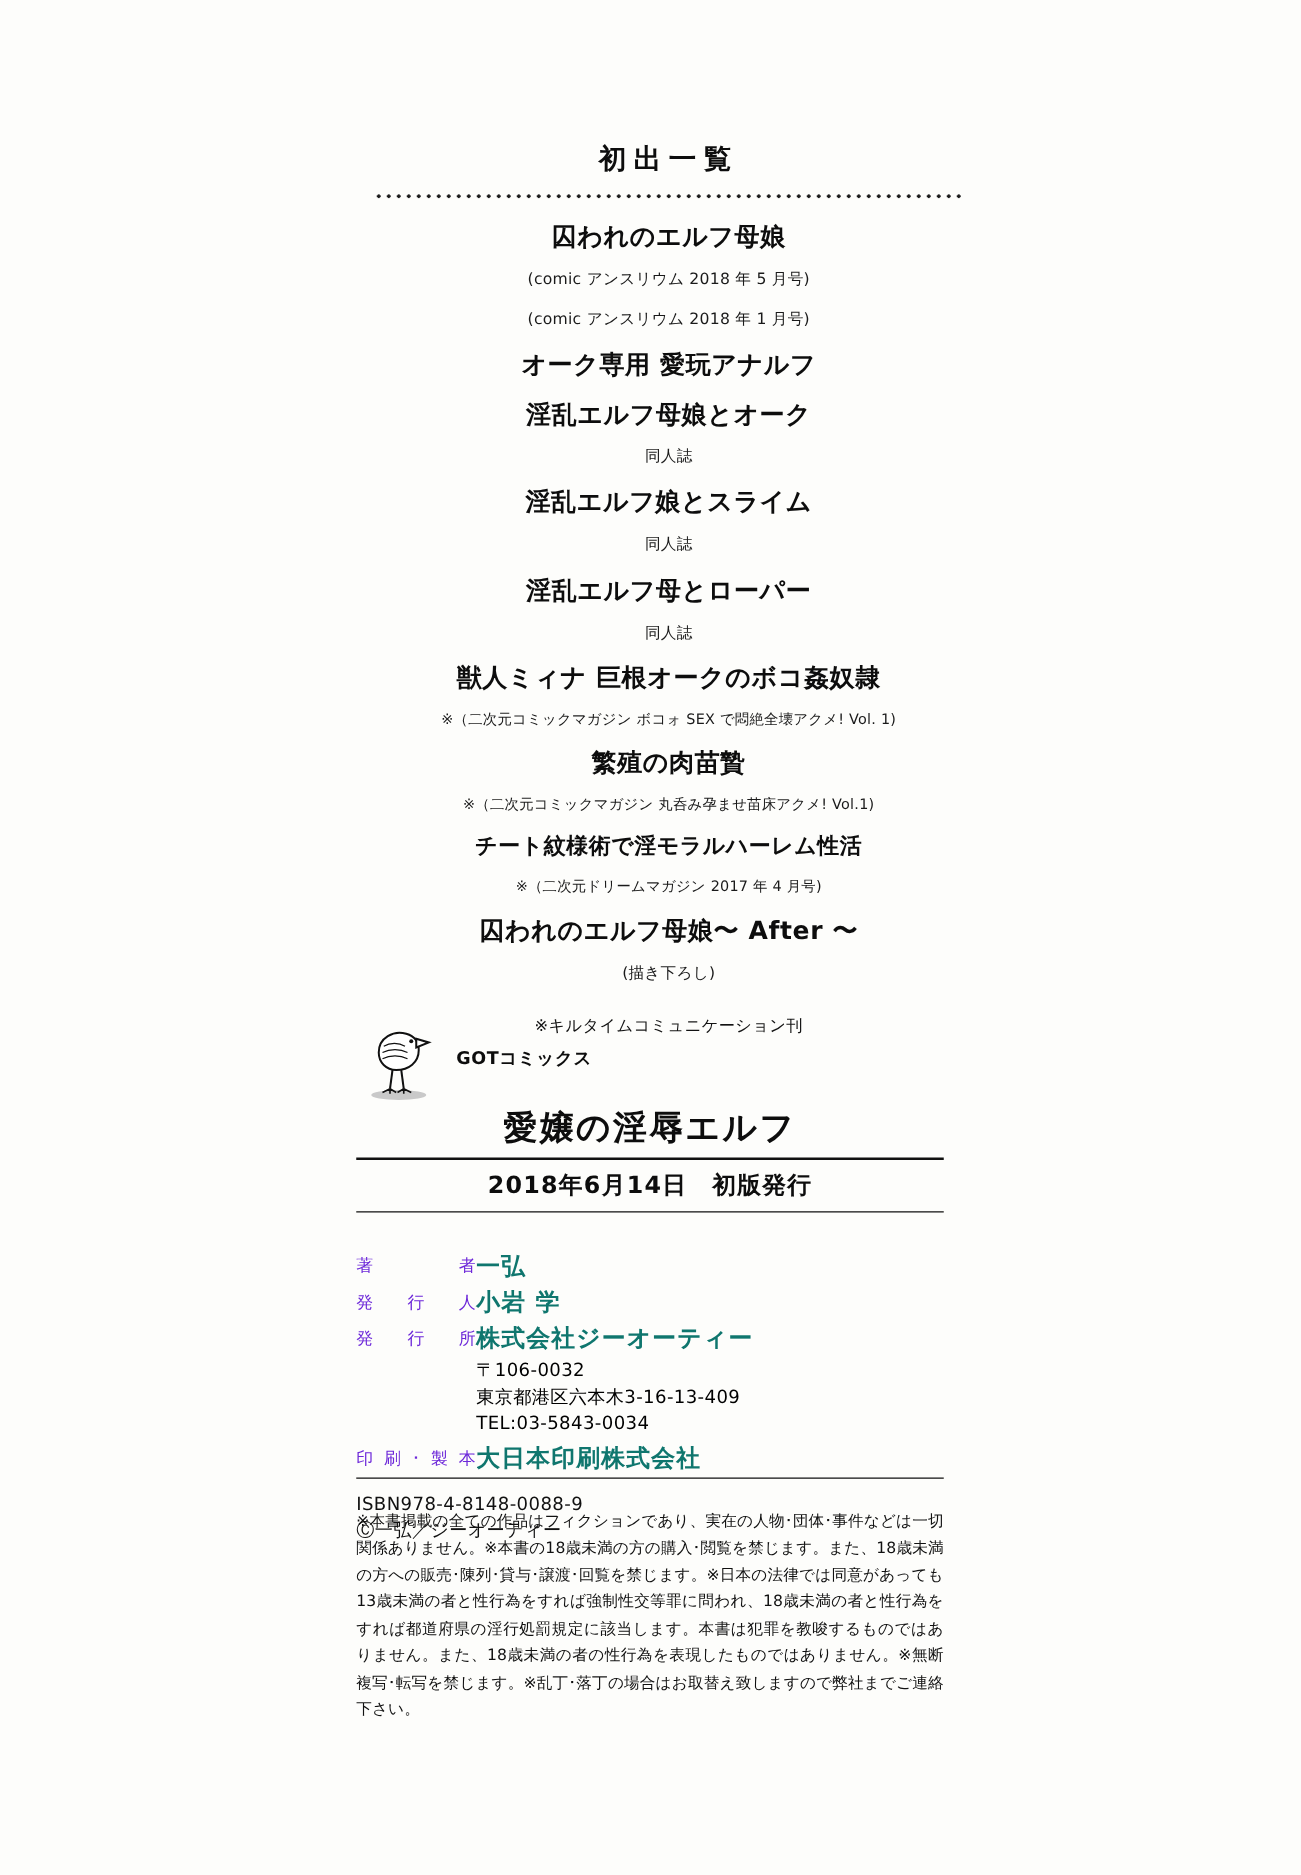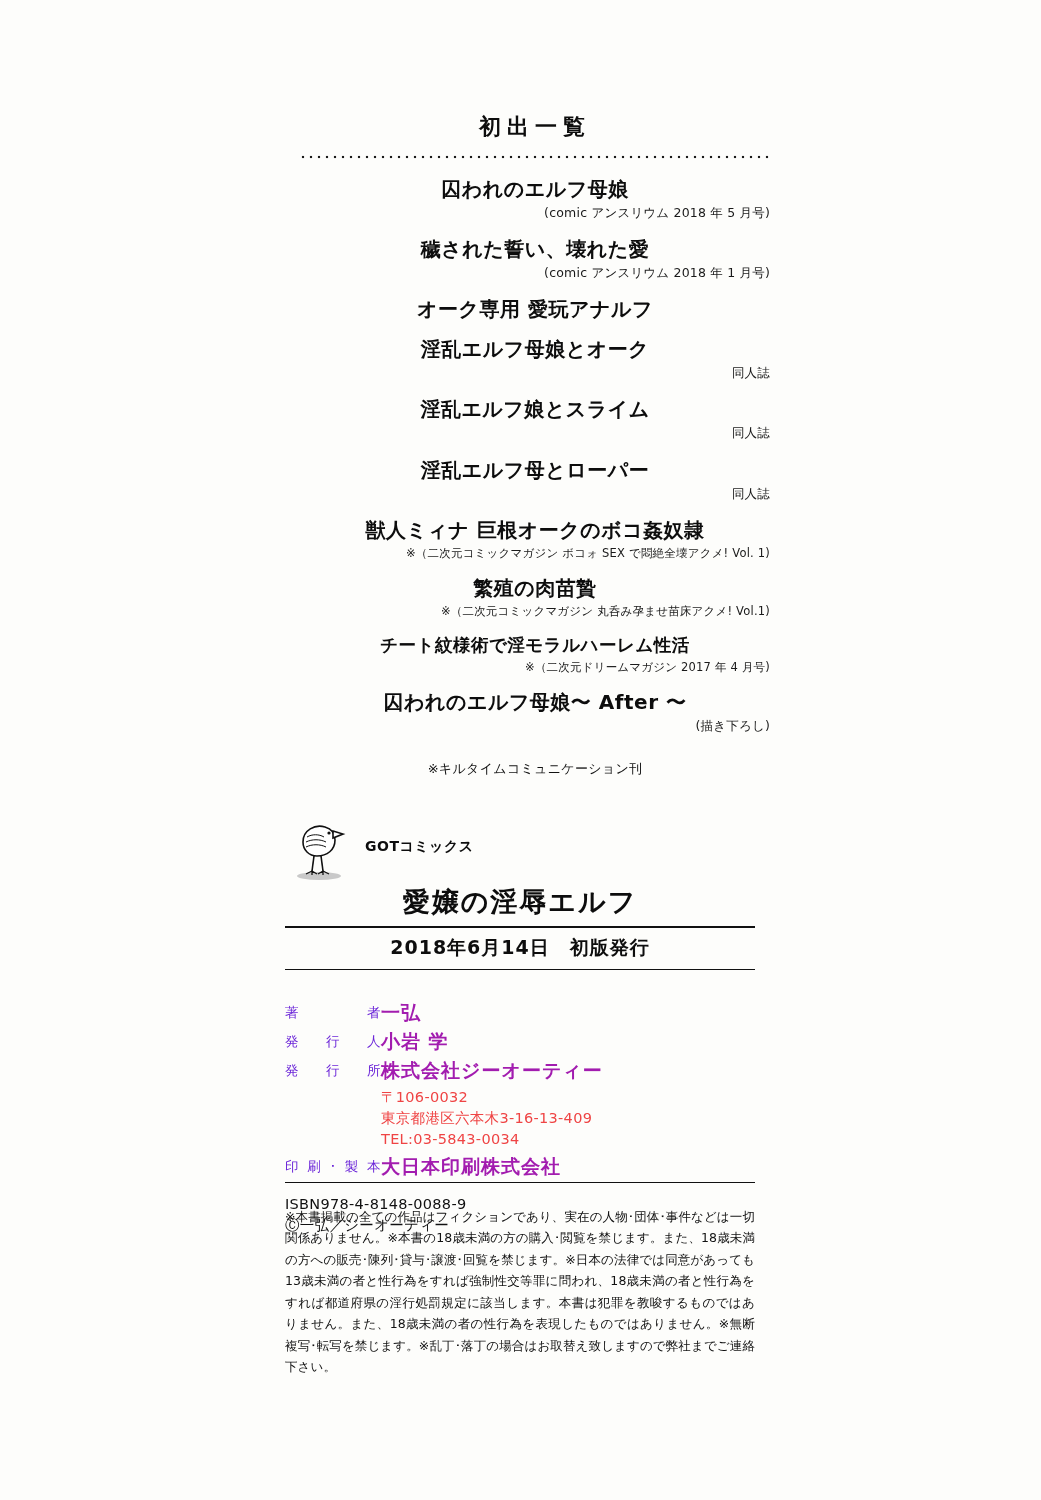--- a/index.html
+++ b/index.html
@@ -56,23 +56,22 @@
     color: #0d0d0d;
     letter-spacing: 0.5px;
   }
   .entry-title.sm {
     font-size: 17.5px;
   }
   .entry-source {
     font-size: 12.5px;
     line-height: 1.45;
     color: #1a1a1a;
-    margin-top: 2px;
+    margin-top: 12px;
     letter-spacing: 0.2px;
-    text-align: right;
   }
   .entry-source.tiny {
     font-size: 11.5px;
   }
   .credits-note {
     margin-top: 24px;
     font-size: 13px;
     color: #121212;
     letter-spacing: 0.3px;
   }
@@ -146,27 +145,27 @@
     text-align-last: justify;
     font-size: 13.5px;
     padding-top: 4px;
     letter-spacing: 0.5px;
     color: #6d28d9;
   }
   .imp-value {
     font-size: 19px;
     font-weight: bold;
     letter-spacing: 1px;
-    color: #a21caf;
+    color: #0f766e;
   }
   .addr-block {
     margin-left: 96px;
     font-size: 14.5px;
     line-height: 1.45;
-    color: #ef4444;
+    color: #000000;
     letter-spacing: 0.3px;
   }
   .isbn-block {
     margin-top: 14px;
     font-size: 14.5px;
     line-height: 1.45;
     color: #111;
     letter-spacing: 0.3px;
   }
 
@@ -194,21 +193,20 @@
   <section class="credits">
     <h1 class="credits-title">初出一覧</h1>
     <div class="dot-rule"></div>
 
     <div class="entry">
       <div class="entry-title">囚われのエルフ母娘</div>
       <div class="entry-source">(comic アンスリウム 2018 年 5 月号)</div>
     </div>
 
     <div class="entry">
-      <div class="entry-title">穢された誓い、壊れた愛</div>
       <div class="entry-source">(comic アンスリウム 2018 年 1 月号)</div>
     </div>
 
     <div class="entry">
       <div class="entry-title">オーク専用 愛玩アナルフ</div>
     </div>
 
     <div class="entry">
       <div class="entry-title">淫乱エルフ母娘とオーク</div>
       <div class="entry-source">同人誌</div>

